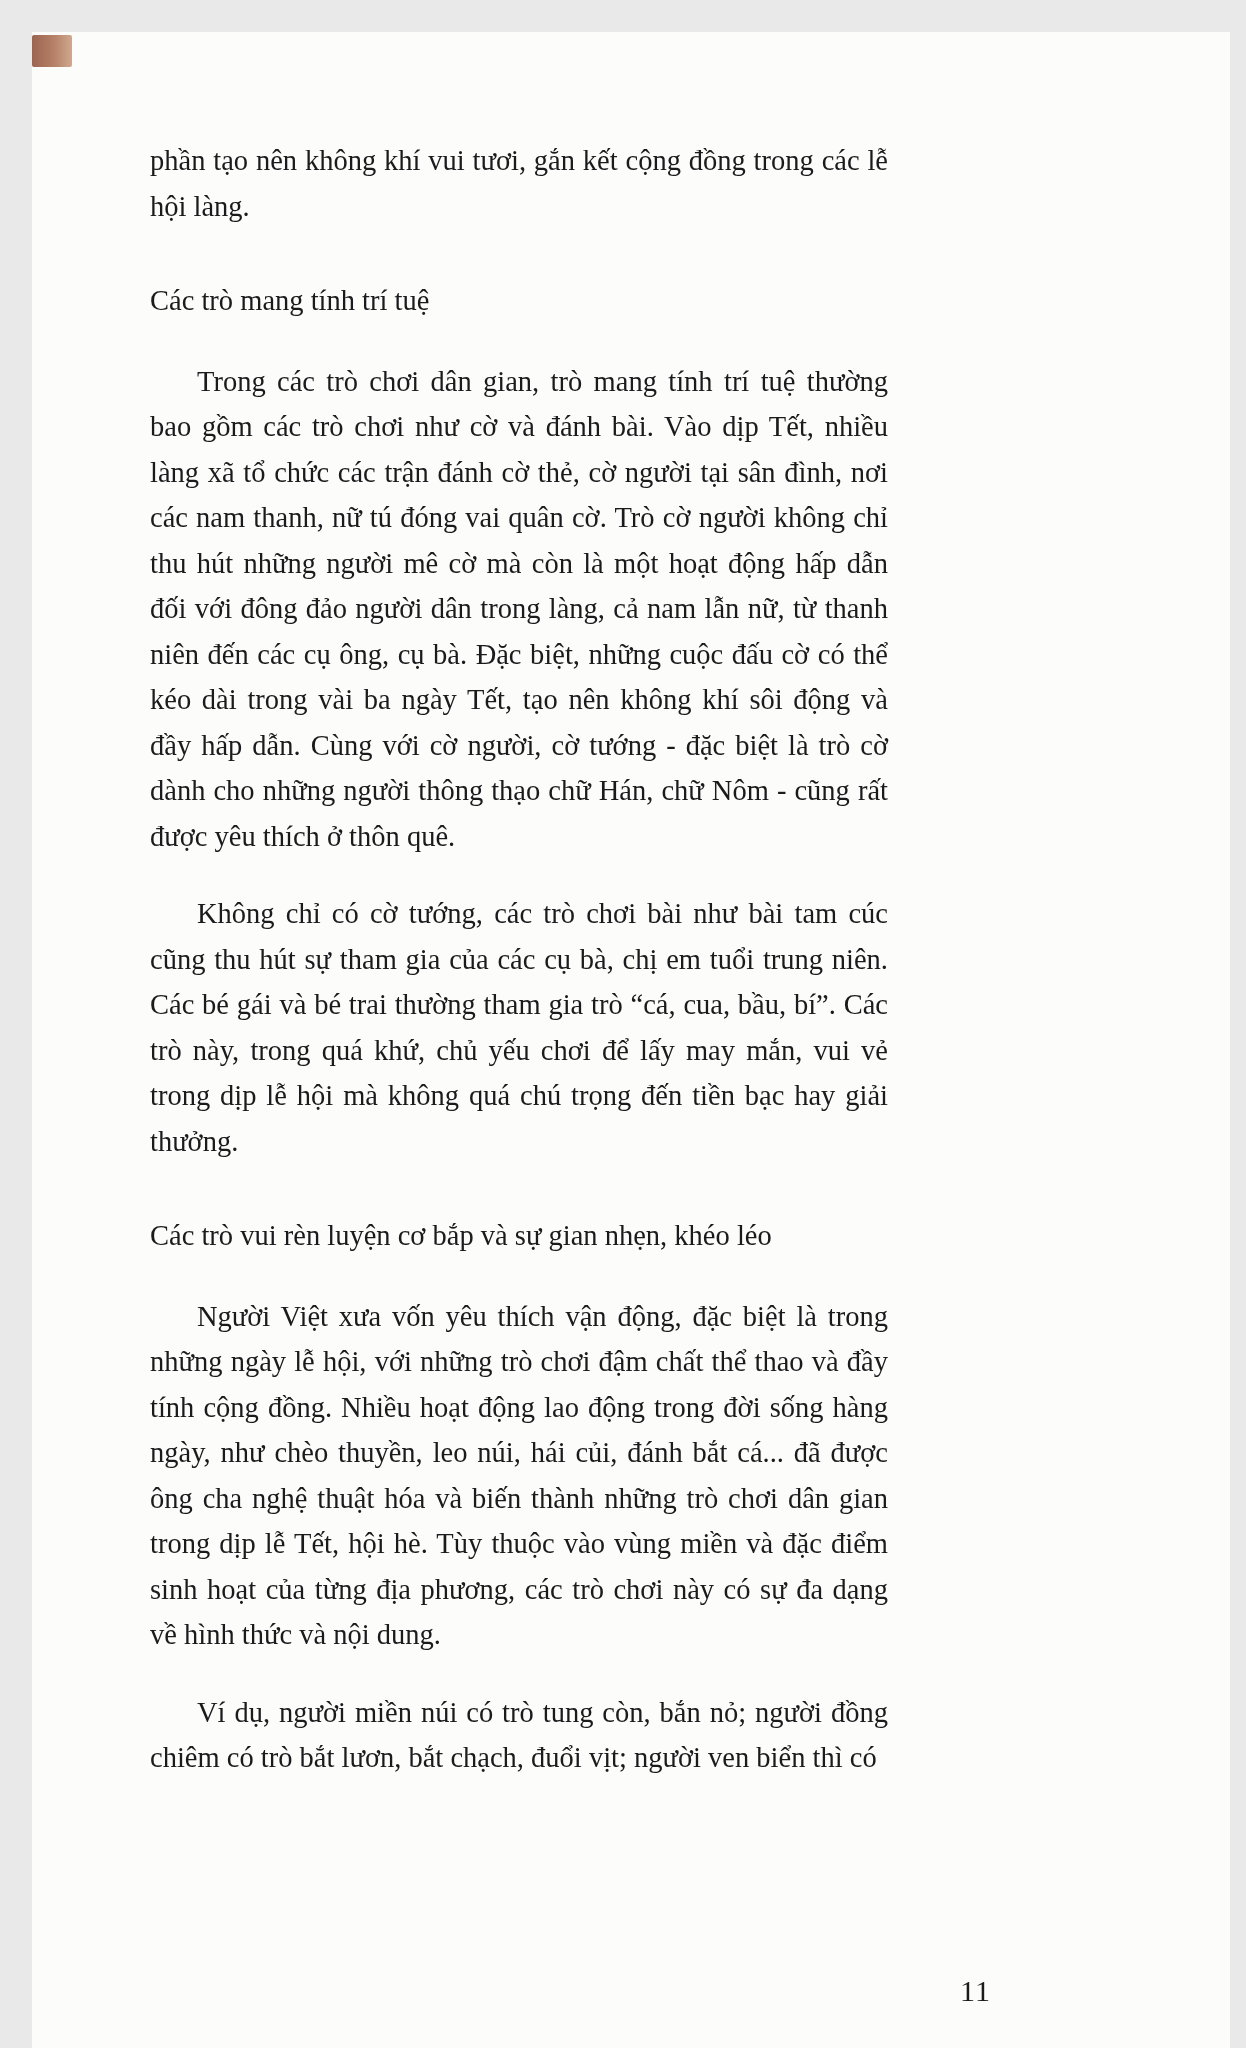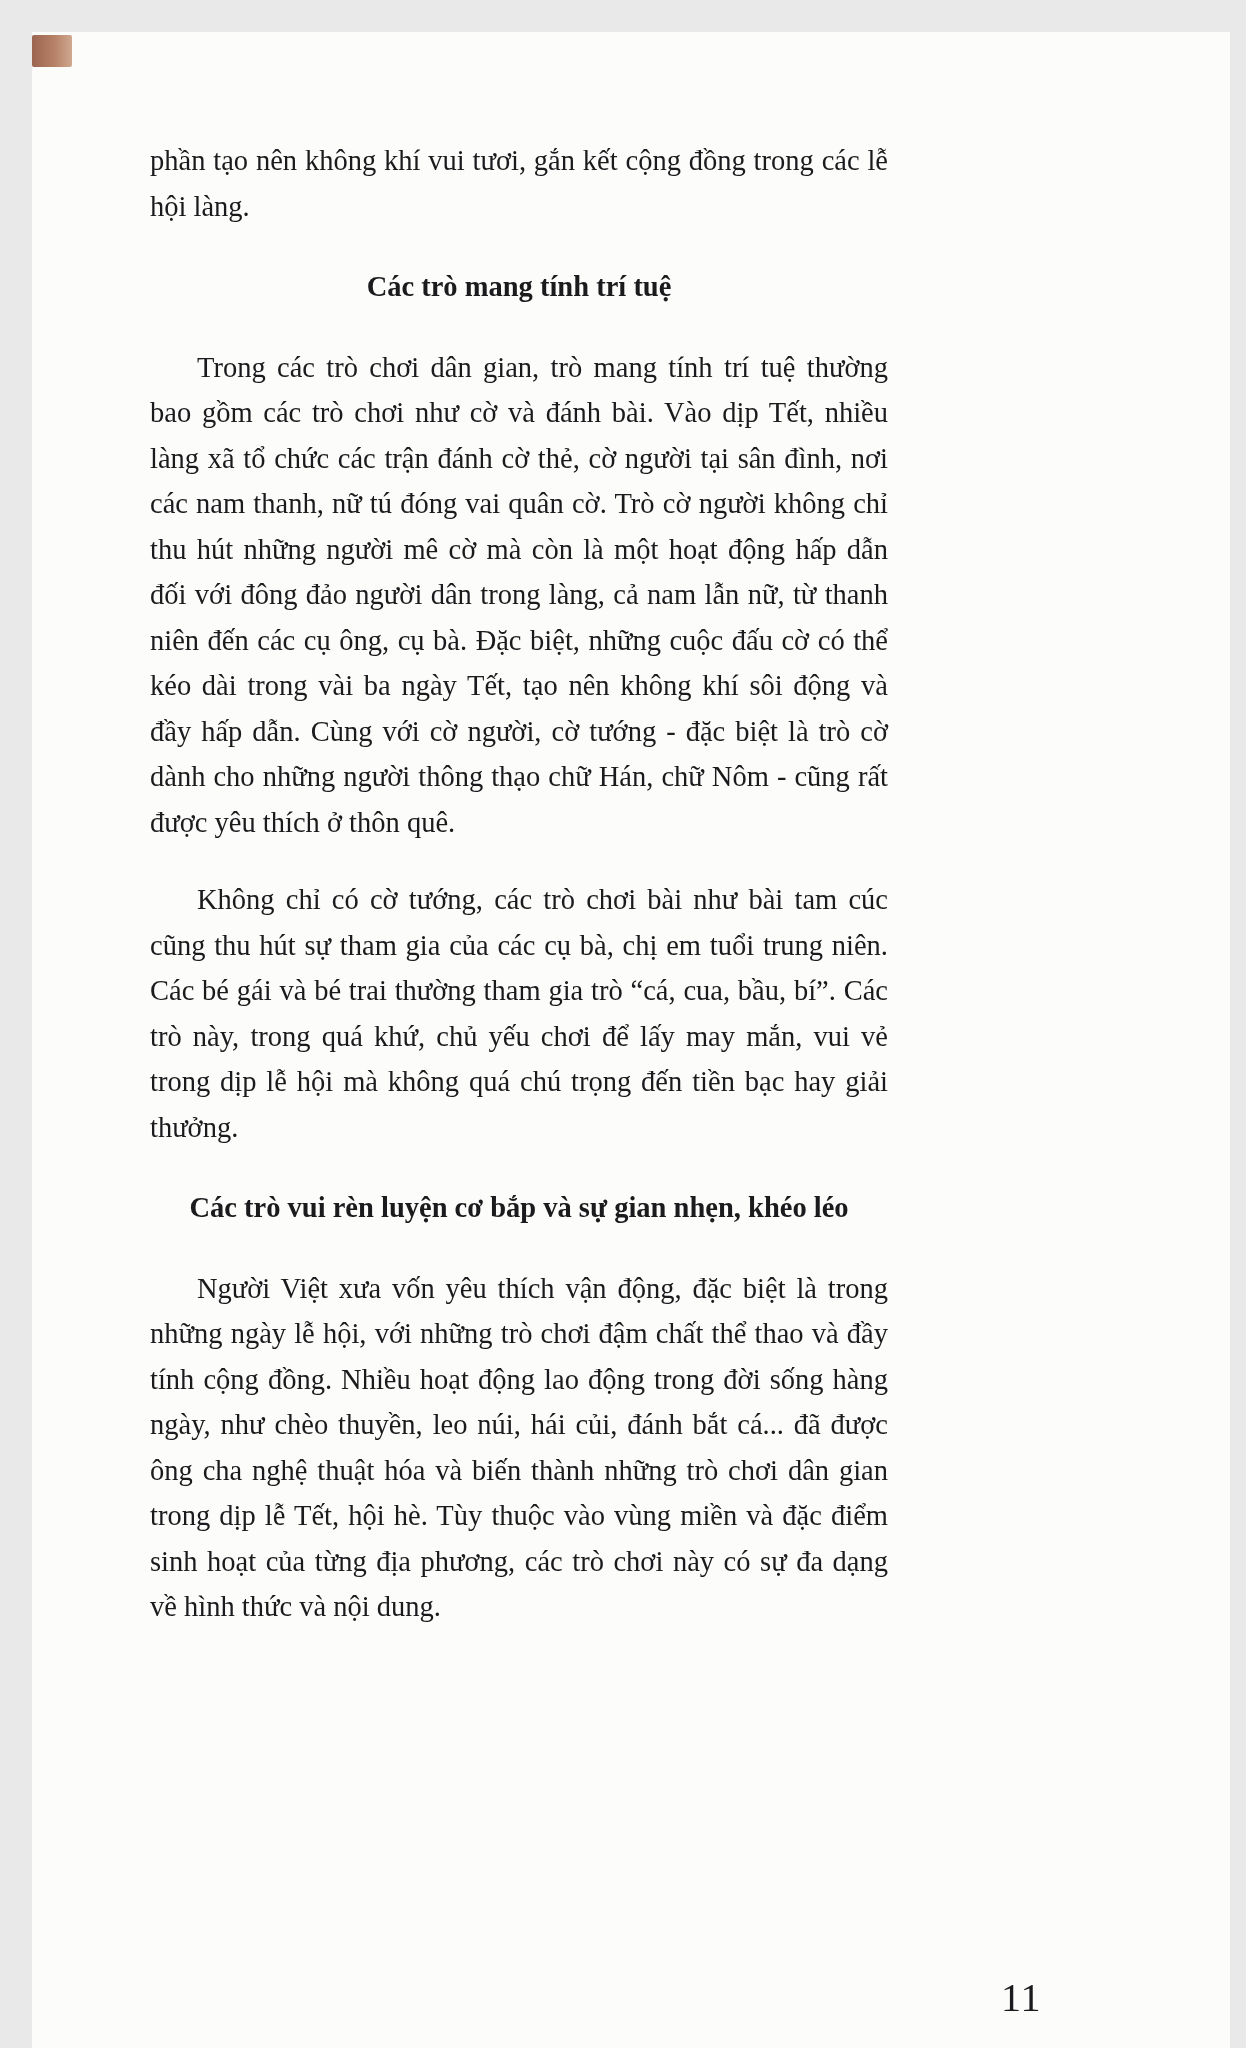--- a/index.html
+++ b/index.html
@@ -33,44 +33,44 @@
     line-height: 45.5px;
     text-align: justify;
   }
   .paragraph {
     text-indent: 47px;
     margin: 0;
   }
   .paragraph.no-indent { text-indent: 0; }
   .heading {
     font-size: 28.5px;
-    font-weight: 700;
-    text-align: center;
-    margin-top: 3px;
+    font-weight: 400;
+    text-align: left;
+    margin-top: 17px;
     margin-bottom: 3px;
     line-height: 45.5px;
   }
   .page-number {
     position: absolute;
     top: 1926px;
     left: 912px;
-    font-size: 40px;
+    font-size: 30px;
     letter-spacing: 1px;
-    margin-left: 41px;
   }
 </style>
 </head>
 <body>
 
 <div class="page">
   <div class="scan-mark"></div>
 
   <div class="content">
       <p class="paragraph no-indent">phần tạo nên không khí vui tươi, gắn kết cộng đồng trong các lễ hội làng.</p>
       <h2 class="heading">Các trò mang tính trí tuệ</h2>
       <p class="paragraph">Trong các trò chơi dân gian, trò mang tính trí tuệ thường bao gồm các trò chơi như cờ và đánh bài. Vào dịp Tết, nhiều làng xã tổ chức các trận đánh cờ thẻ, cờ người tại sân đình, nơi các nam thanh, nữ tú đóng vai quân cờ. Trò cờ người không chỉ thu hút những người mê cờ mà còn là một hoạt động hấp dẫn đối với đông đảo người dân trong làng, cả nam lẫn nữ, từ thanh niên đến các cụ ông, cụ bà. Đặc biệt, những cuộc đấu cờ có thể kéo dài trong vài ba ngày Tết, tạo nên không khí sôi động và đầy hấp dẫn. Cùng với cờ người, cờ tướng - đặc biệt là trò cờ dành cho những người thông thạo chữ Hán, chữ Nôm - cũng rất được yêu thích ở thôn quê.</p>
       <p class="paragraph">Không chỉ có cờ tướng, các trò chơi bài như bài tam cúc cũng thu hút sự tham gia của các cụ bà, chị em tuổi trung niên. Các bé gái và bé trai thường tham gia trò “cá, cua, bầu, bí”. Các trò này, trong quá khứ, chủ yếu chơi để lấy may mắn, vui vẻ trong dịp lễ hội mà không quá chú trọng đến tiền bạc hay giải thưởng.</p>
       <h2 class="heading">Các trò vui rèn luyện cơ bắp và sự gian nhẹn, khéo léo</h2>
       <p class="paragraph">Người Việt xưa vốn yêu thích vận động, đặc biệt là trong những ngày lễ hội, với những trò chơi đậm chất thể thao và đầy tính cộng đồng. Nhiều hoạt động lao động trong đời sống hàng ngày, như chèo thuyền, leo núi, hái củi, đánh bắt cá... đã được ông cha nghệ thuật hóa và biến thành những trò chơi dân gian trong dịp lễ Tết, hội hè. Tùy thuộc vào vùng miền và đặc điểm sinh hoạt của từng địa phương, các trò chơi này có sự đa dạng về hình thức và nội dung.</p>
+      <p class="paragraph">Ví dụ, người miền núi có trò tung còn, bắn nỏ; người đồng chiêm có trò bắt lươn, bắt chạch, đuổi vịt; người ven biển thì có</p>
     </div>
 
   <div class="page-number">11</div>
 </div>
 
 </body></html>

